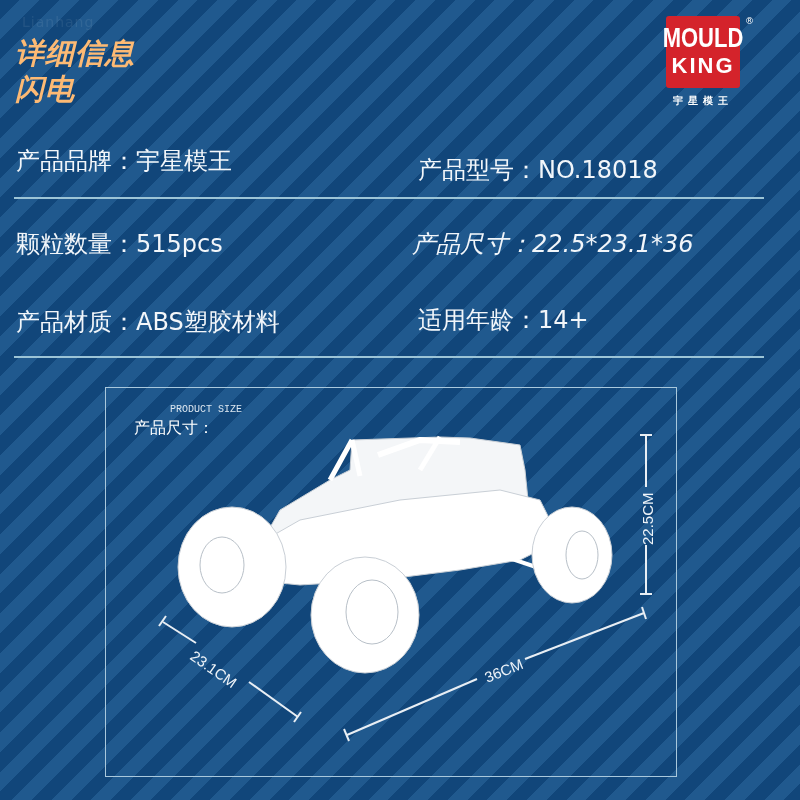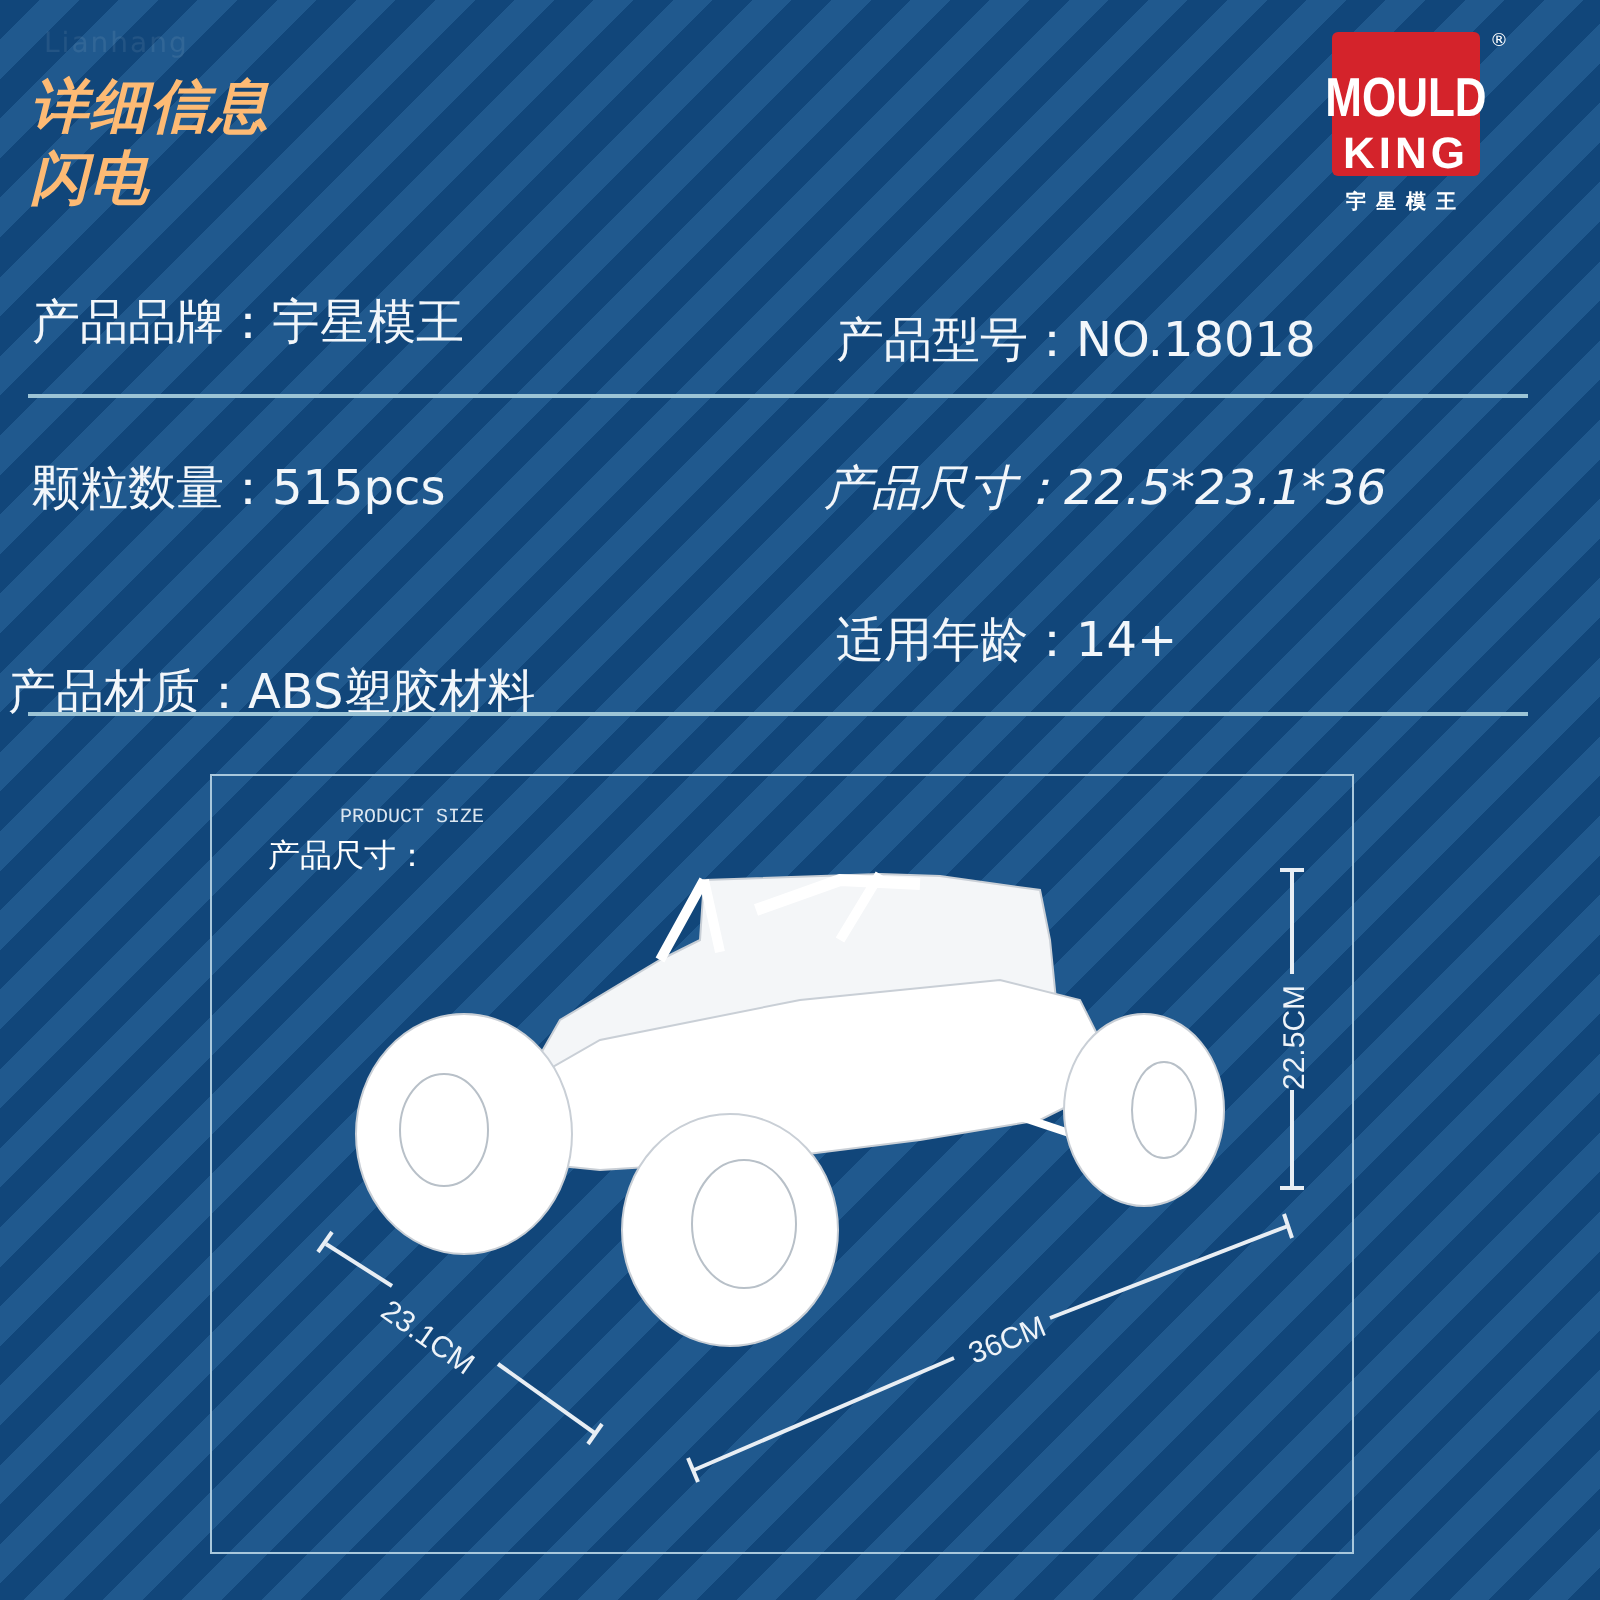--- a/index.html
+++ b/index.html
@@ -20,21 +20,21 @@
   .title {
     left: 15px; font-weight: bold; font-size: 29px; line-height: 36px;
     letter-spacing: 1px; color: #fdba74; font-style: italic;
   }
   .title.t1 { top: 35px; }
   .title.t2 { top: 71px; }
 
   .logo-box {
     left: 666px; top: 16px; width: 72px; width: 74px; height: 72px;
     background: #d4232b; border-radius: 3px;
-    display: flex; flex-direction: column; align-items: center; justify-content: flex-end;
+    display: flex; flex-direction: column; align-items: center; justify-content: center;
   }
   .logo-line1 {
     font-family: "Liberation Sans", sans-serif; font-weight: bold; font-size: 22px;
     line-height: 22px; letter-spacing: 0px; color: #fff; transform: scaleY(1.25);
   }
   .logo-line2 {
     font-family: Liberation Sans, sans-serif; font-weight: bold; font-size: 22px;
     line-height: 22px; letter-spacing: 2px; color: #fff; margin-top: 6px;
   }
   .logo-reg { left: 745px; top: 16px; font-size: 9px; color: #ffffff; }
@@ -82,21 +82,21 @@
 </div>
 <div class="abs divider" style="top:197px;"></div>
 
 <div class="abs spec" style="left:16px; top:229px;">
   <span>颗粒数量：</span><span>515pcs</span>
 </div>
 <div class="abs spec" style="left:412px; top:229px;font-style:italic;">
   <span>产品尺寸：</span><span>22.5*23.1*36</span>
 </div>
 
-<div class="abs spec" style="left:4px; top:307px;margin-top:24px;">
+<div class="abs spec" style="left:16px; top:307px;">
   <span>产品材质：</span><span>ABS塑胶材料</span>
 </div>
 <div class="abs spec" style="left:418px; top:305px;">
   <span>适用年龄：</span><span>14+</span>
 </div>
 <div class="abs divider" style="top:356px;"></div>
 
 <div class="abs frame"></div>
 <div class="abs ps-en">PRODUCT SIZE</div>
 <div class="abs ps-cn">产品尺寸：</div>

